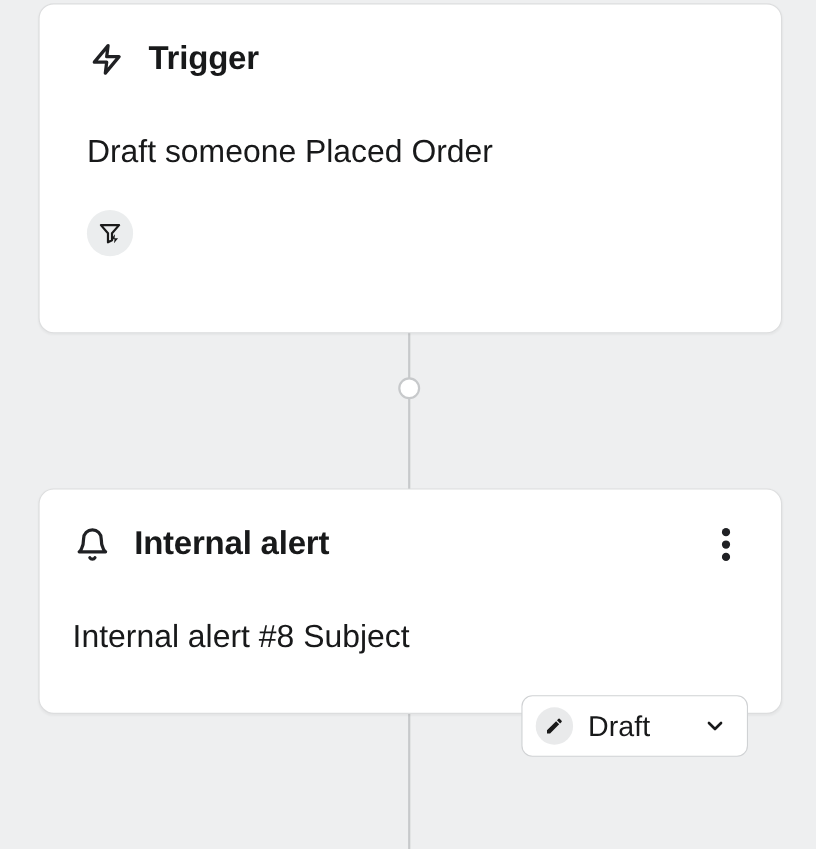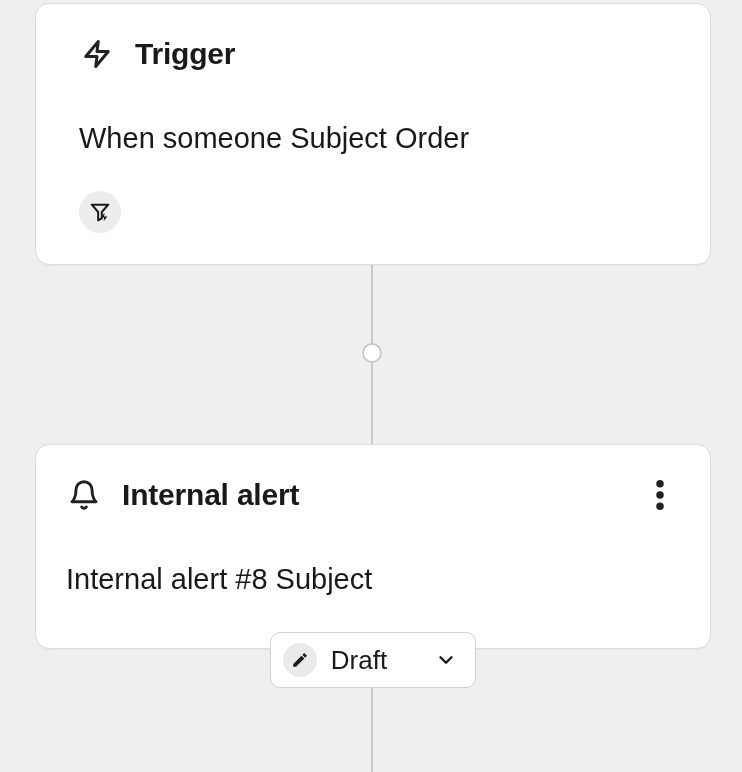--- a/index.html
+++ b/index.html
@@ -39,21 +39,21 @@
     position: absolute;
     left: 35px;
     width: 676px;
     background: #ffffff;
     border: 1px solid #dcddde;
     border-radius: 14px;
     box-shadow: 0 1px 2px rgba(0,0,0,0.04);
     z-index: 2;
     padding: 28px 30px 26px 30px;
   }
-  .card.trigger { top: 3px; height: 262px; padding-top: 30px; padding-left: 43px; }
+  .card.trigger { top: 3px; height: 300px; padding-top: 30px; padding-left: 43px; }
   .card.alert   { top: 444px; height: 205px; padding-top: 30px; }
 
   .card-header {
     display: flex;
     align-items: center;
     gap: 20px;
   }
   .card-header .icon-slot {
     width: 36px;
     height: 40px;
@@ -99,21 +99,21 @@
     background: #ebedee;
     display: flex;
     align-items: center;
     justify-content: center;
     color: #1a1a1a;
   }
 
   .alert-footer {
     margin-top: 36px;
     display: flex;
-    justify-content: center;
+    justify-content: flex-end;
   }
   .status-dropdown {
     display: flex;
     align-items: center;
     gap: 14px;
     border: 1px solid #d0d2d4;
     border-radius: 10px;
     padding: 10px 18px 10px 12px;
     cursor: pointer;
     background: #fff;
@@ -150,21 +150,21 @@
 
 <div class="card trigger">
   <div class="card-header">
     <span class="icon-slot">
       <svg width="30" height="36" viewBox="0 0 24 24" fill="none" stroke="currentColor" stroke-width="2.4" stroke-linecap="round" stroke-linejoin="round">
         <polygon points="13 2 3 14 12 14 11 22 21 10 12 10 13 2"></polygon>
       </svg>
     </span>
     <span class="card-title">Trigger</span>
   </div>
-  <div class="card-body">When someone Subject Order</div>
+  <div class="card-body">Draft someone Placed Order</div>
   <div class="trigger-badge-row">
     <div class="filter-badge">
       <svg width="22" height="22" viewBox="0 0 24 24" fill="none" stroke="currentColor" stroke-width="2.2" stroke-linecap="round" stroke-linejoin="round">
         <polygon points="3 4 21 4 14 12 14 19 10 21 10 12 3 4"></polygon>
         <polygon points="17 13 13 18 16.5 18 16 22 20 17 16.5 17 17 13" fill="currentColor" stroke="none"></polygon>
       </svg>
     </div>
   </div>
 </div>
 

